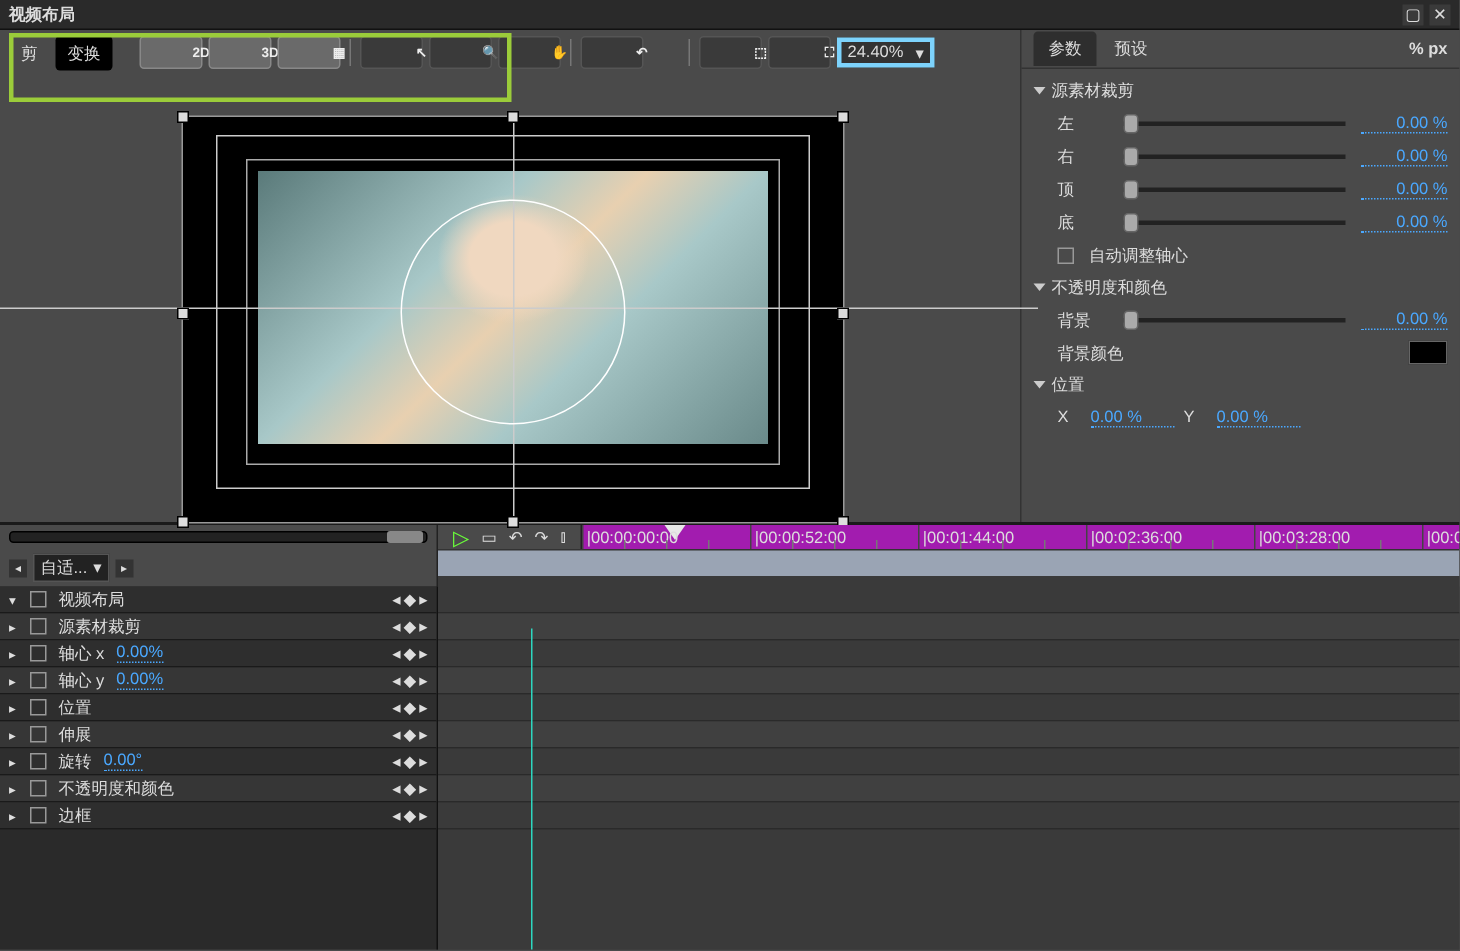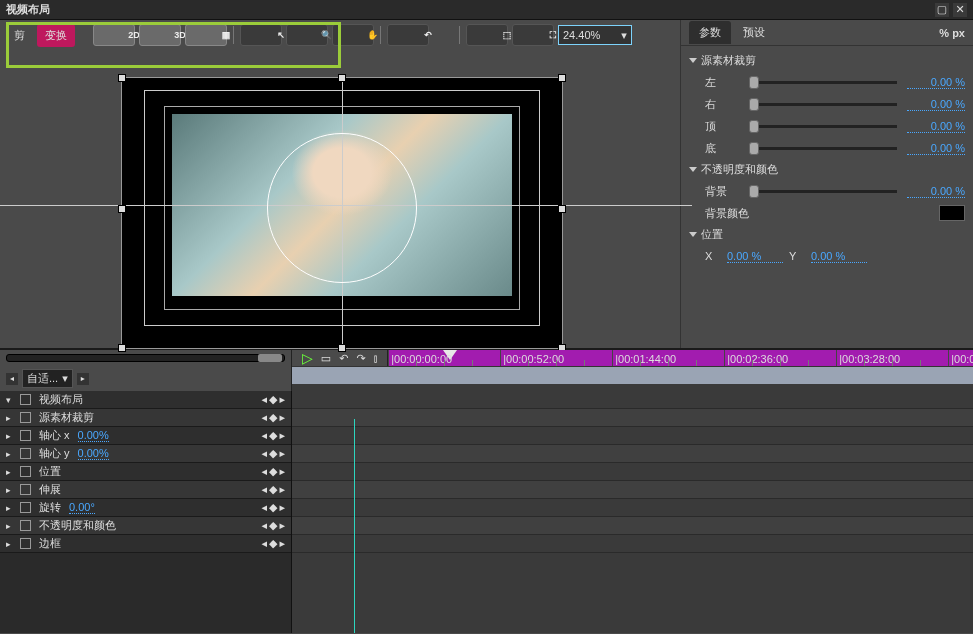--- a/index.html
+++ b/index.html
@@ -8,25 +8,25 @@
 .titlebar { background: #2a2a2a; height: 20px; display: flex; align-items: center; padding: 0 6px; border-bottom: 1px solid #111; }
 .titlebar .title { flex: 1; font-weight: bold; }
 .titlebar .winbtn { width: 14px; height: 14px; margin-left: 4px; display: flex; align-items: center; justify-content: center; background: #3a3a3a; cursor: pointer; }
 
 .row-top { display: flex; height: 328px; }
 .preview-area { flex: 1; background: #4a4a4a; position: relative; }
 .side-panel { width: 293px; background: #4a4a4a; border-left: 1px solid #333; }
 
 .toolbar { height: 30px; display: flex; align-items: center; padding: 3px 6px; gap: 4px; }
 .tab-btn { padding: 4px 8px; border-radius: 3px; cursor: pointer; }
-.tab-btn.active { background: #be185d; }
+.tab-btn.active { background: #000000; }
 .tbtn { width: 26px; height: 22px; background: #6a6a6a; border: 1px solid #888; border-radius: 3px; display: flex; align-items: center; justify-content: center; cursor: pointer; font-size: 9px; font-weight: bold; color: #eee; padding-left: 40px; }
 .tbtn.dark { background: #3a3a3a; border-color: #555; }
 .sep { width: 1px; height: 18px; background: #777; margin: 0 2px; }
-.zoom-combo { height: 20px; background: #333; border: 1px solid #7dd3fc; padding: 0 4px; display: flex; align-items: center; gap: 21px; }
+.zoom-combo { height: 20px; background: #333; border: 3px solid #7dd3fc; padding: 0 4px; display: flex; align-items: center; gap: 8px; }
 .highlight-box { position: absolute; left: 6px; top: 2px; width: 335px; height: 46px; border: 3px solid #9bcc3a; pointer-events: none; z-index: 50; }
 
 .canvas-wrap { position: absolute; left: 122px; top: 58px; width: 440px; height: 270px; background: #000; outline: 1px solid #999; }
 .canvas-wrap .inner1 { position: absolute; left: 22px; top: 12px; right: 22px; bottom: 22px; border: 1px solid #ccc; }
 .canvas-wrap .inner2 { position: absolute; left: 42px; top: 28px; right: 42px; bottom: 38px; border: 1px solid #aaa; }
 .video-img { position: absolute; left: 50px; top: 36px; width: 340px; height: 182px; background: linear-gradient(135deg, #5a7a7a 0%, #a8c8c8 35%, #e8d0b0 50%, #a8c8c8 65%, #6a8a8a 100%); }
 .video-img::after { content:""; position:absolute; left:35%; top:8%; width:30%; height:48%; background: radial-gradient(ellipse, #f0d8c0 40%, transparent 70%); border-radius: 50% 50% 40% 40%; }
 .circle { position: absolute; left: 50%; top: 50%; width: 150px; height: 150px; margin-left: -75px; margin-top: -80px; border: 1px solid #fff; border-radius: 50%; }
 .cross-h { position: absolute; left: -130px; right: -130px; top: 47%; height: 1px; background: #ccc; }
 .cross-v { position: absolute; top: 0; bottom: 0; left: 50%; width: 1px; background: #ccc; }
@@ -159,20 +159,24 @@
           </div>
           <span class="value">0.00 %</span>
         </div>
       <div class="prow">
           <span class="plabel">底</span>
           <div class="slider">
             <div class="thumb" style="left:0"></div>
           </div>
           <span class="value">0.00 %</span>
         </div>
+      <div class="prow">
+          <span class="chk"></span>
+          <span>自动调整轴心</span>
+        </div>
 
       <div class="prow-hdr">
           <span class="tri"></span>
           <span>不透明度和颜色</span>
         </div>
       <div class="prow">
           <span class="plabel">背景</span>
           <div class="slider">
             <div class="thumb" style="left:0"></div>
           </div>

